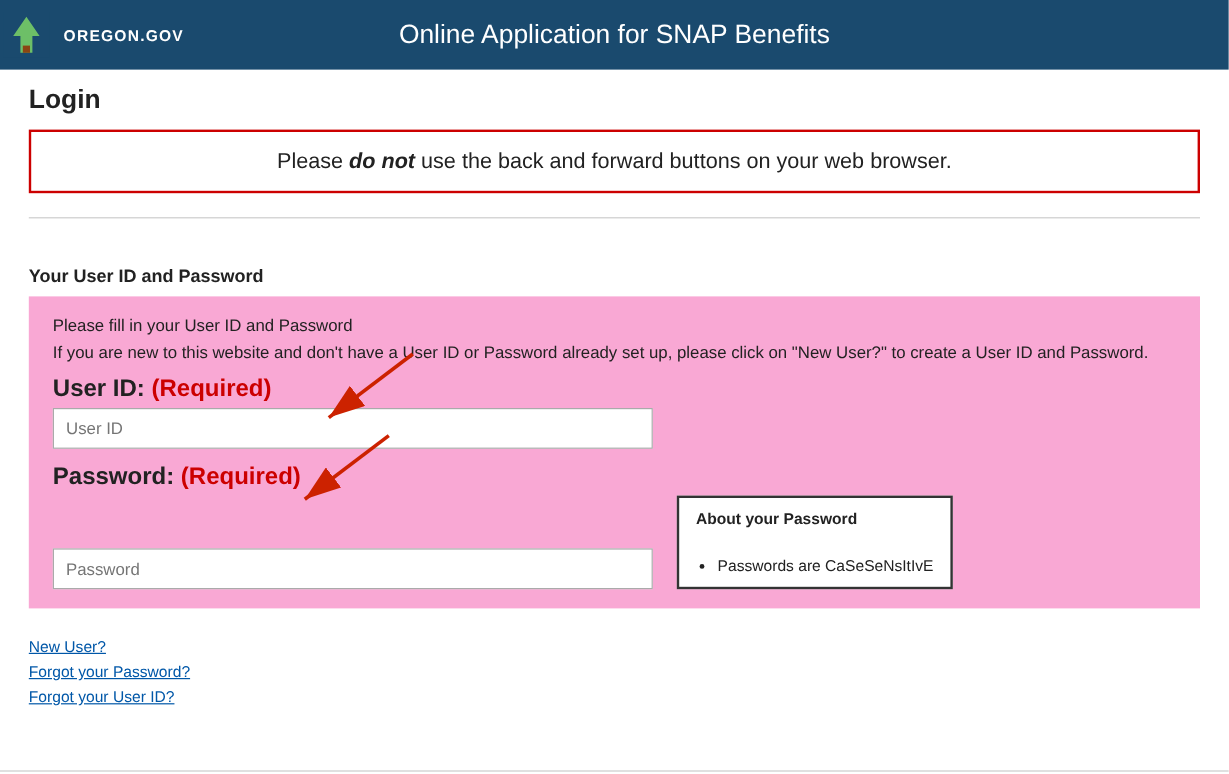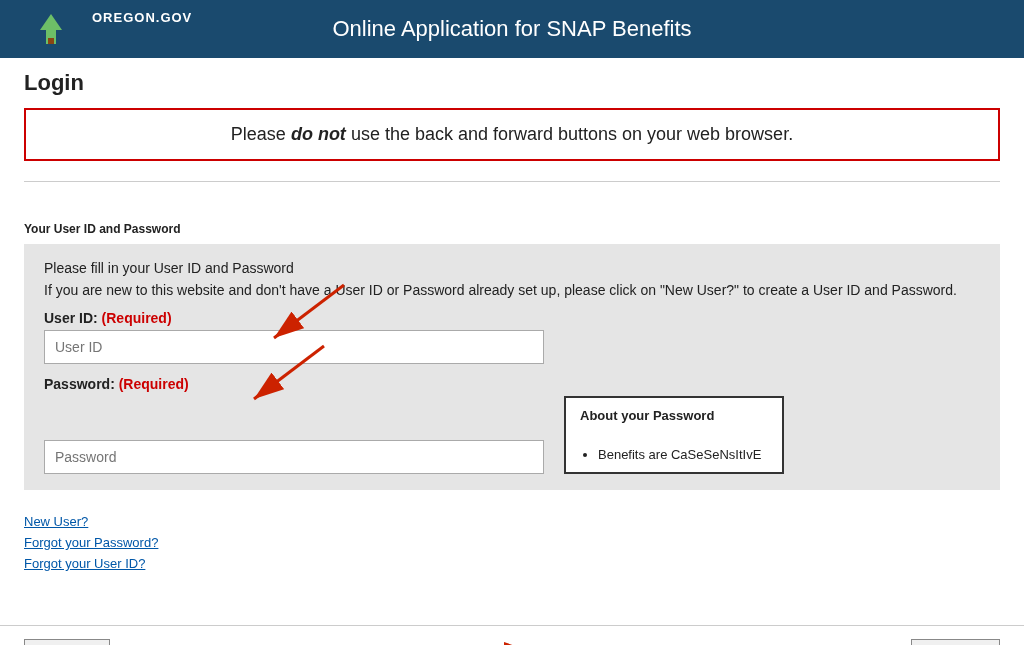--- a/index.html
+++ b/index.html
@@ -23,25 +23,26 @@
       display: flex;
       align-items: center;
       justify-content: center;
       padding: 14px 20px;
       position: relative;
       min-height: 58px;
     }
 
     .header-logo {
       position: absolute;
-      left: 32px;
+      left: 3px;
       top: 50%;
       transform: translateY(-50%);
       display: flex;
-      gap: 22px;
+      align-items: center;
+      gap: 12px;
     }
 
     .logo-tree {
       width: 38px;
       height: 38px;
     }
 
     .logo-text {
       color: #fff;
       font-size: 13px;
@@ -92,43 +93,43 @@
 
     
     .divider {
       border: none;
       border-top: 1px solid #ccc;
       margin: 14px 0;
     }
 
     
     .section-title {
-      font-size: 12px;
+      font-size: 15px;
       font-weight: bold;
       margin-bottom: 8px;
       margin-top: 40px;
     }
 
     
     .form-area {
-      background: #e5e5e5;
+      background: #f9a8d4;
       padding: 16px 20px;
       margin-bottom: 16px;
     }
 
     .form-area p {
       margin-bottom: 6px;
       font-size: 14px;
     }
 
     .field-label {
       font-weight: bold;
       margin-top: 12px;
       margin-bottom: 4px;
-      font-size: 14px;
+      font-size: 20px;
     }
 
     .required-text {
       color: #cc0000;
       font-weight: bold;
     }
 
     .input-col {
       flex: 0 0 500px;
     }
@@ -261,21 +262,21 @@
           <marker id="arrowhead2" markerWidth="10" markerHeight="7" refX="10" refY="3.5" orient="auto">
             <polygon points="0 0, 10 3.5, 0 7" fill="#cc2200"></polygon>
           </marker>
         </defs>
         <line x1="100" y1="5" x2="30" y2="58" stroke="#cc2200" stroke-width="3" marker-end="url(#arrowhead2)"></line>
       </svg>
 
       <div class="password-info">
         <div class="info-title">About your Password</div>
         <ul>
-          <li>Benefits are CaSeSeNsItIvE</li>
+          <li>Passwords are CaSeSeNsItIvE</li>
         </ul>
       </div>
     </div>
   </div>
 
   <div class="links-section">
     <a>New User?</a>
     <a>Forgot your Password?</a>
     <a>Forgot your User ID?</a>
   </div>

